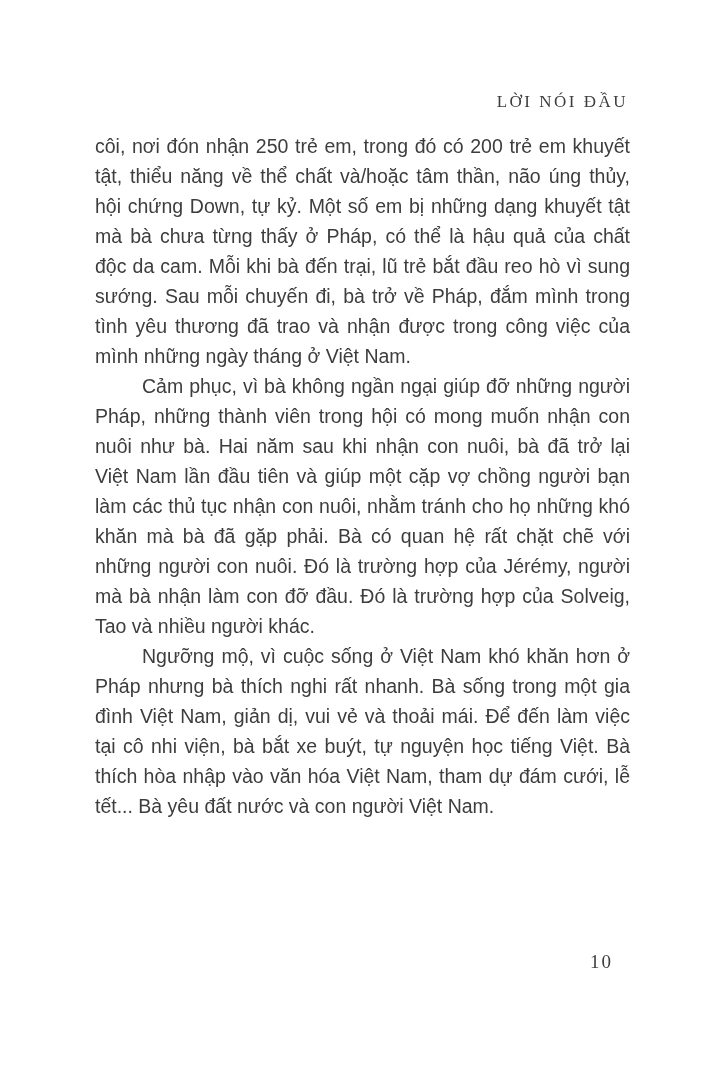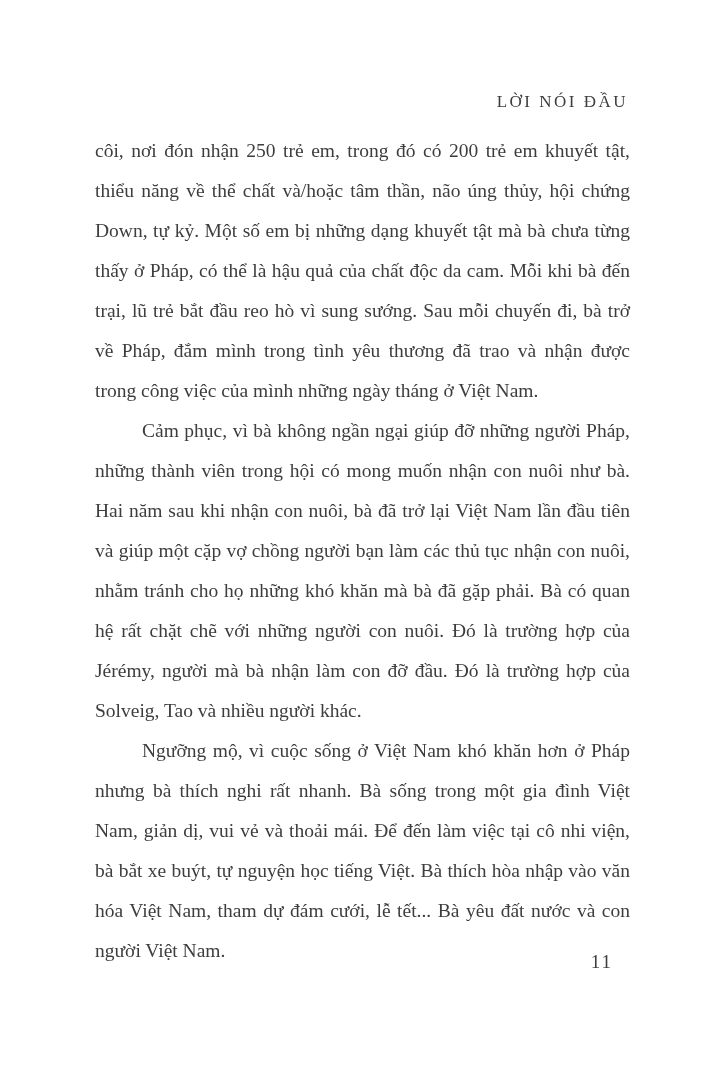--- a/index.html
+++ b/index.html
@@ -25,23 +25,23 @@
     letter-spacing: 2.5px;
     color: var(--text-color, #3d3d3d);
     text-align: left;
     white-space: nowrap;
   }
   .body-text {
     position: absolute;
     top: 131px;
     left: 95px;
     width: 535px;
-    font-family: Liberation Serif, serif;
+    font-family: Liberation Sans, sans-serif;
     font-size: 19.5px;
-    line-height: 40px;
+    line-height: 30px;
     color: var(--text-color, #3d3d3d);
     text-align: justify;
   }
   .para {
     margin: 0;
     padding: 0;
   }
   .para.indented {
     text-indent: 47px;
   }
@@ -60,14 +60,14 @@
 
 <div class="page">
   <div class="running-header">LỜI NÓI ĐẦU</div>
 
   <div class="body-text">
       <p class="para">côi, nơi đón nhận 250 trẻ em, trong đó có 200 trẻ em khuyết tật, thiểu năng về thể chất và/hoặc tâm thần, não úng thủy, hội chứng Down, tự kỷ. Một số em bị những dạng khuyết tật mà bà chưa từng thấy ở Pháp, có thể là hậu quả của chất độc da cam. Mỗi khi bà đến trại, lũ trẻ bắt đầu reo hò vì sung sướng. Sau mỗi chuyến đi, bà trở về Pháp, đắm mình trong tình yêu thương đã trao và nhận được trong công việc của mình những ngày tháng ở Việt Nam.</p>
       <p class="para indented">Cảm phục, vì bà không ngần ngại giúp đỡ những người Pháp, những thành viên trong hội có mong muốn nhận con nuôi như bà. Hai năm sau khi nhận con nuôi, bà đã trở lại Việt Nam lần đầu tiên và giúp một cặp vợ chồng người bạn làm các thủ tục nhận con nuôi, nhằm tránh cho họ những khó khăn mà bà đã gặp phải. Bà có quan hệ rất chặt chẽ với những người con nuôi. Đó là trường hợp của Jérémy, người mà bà nhận làm con đỡ đầu. Đó là trường hợp của Solveig, Tao và nhiều người khác.</p>
       <p class="para indented">Ngưỡng mộ, vì cuộc sống ở Việt Nam khó khăn hơn ở Pháp nhưng bà thích nghi rất nhanh. Bà sống trong một gia đình Việt Nam, giản dị, vui vẻ và thoải mái. Để đến làm việc tại cô nhi viện, bà bắt xe buýt, tự nguyện học tiếng Việt. Bà thích hòa nhập vào văn hóa Việt Nam, tham dự đám cưới, lễ tết... Bà yêu đất nước và con người Việt Nam.</p>
     </div>
 
-  <div class="page-number">11</div>
+  <div class="page-number">10</div>
 </div>
 
 </body></html>

